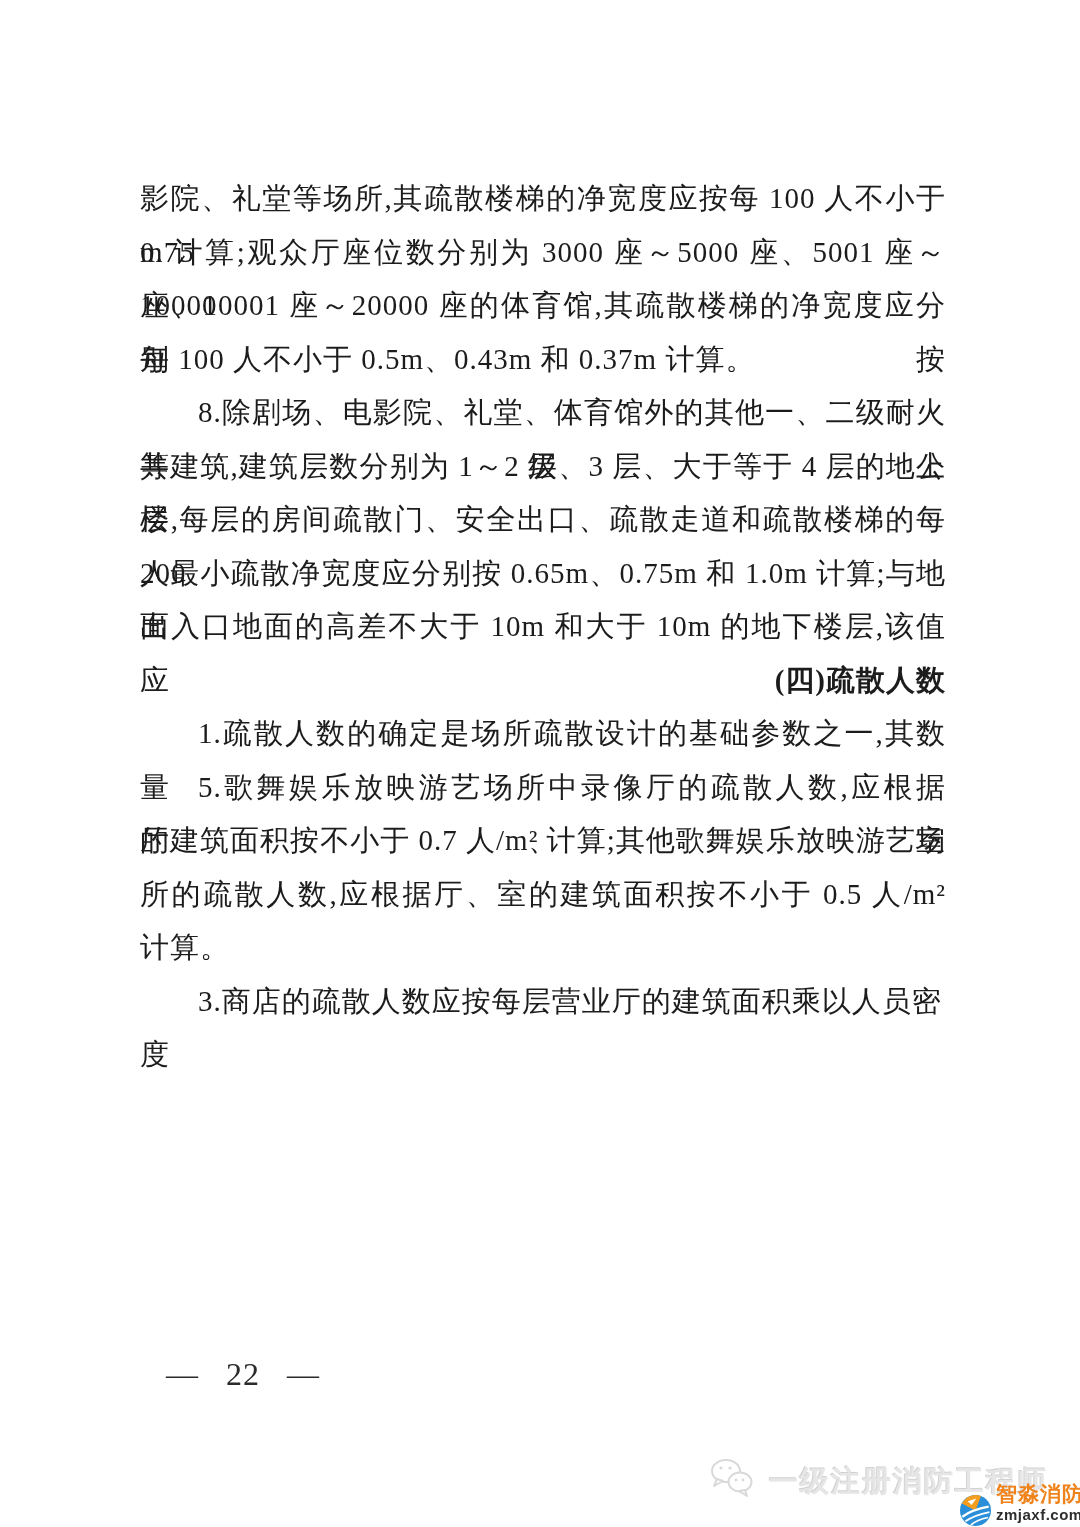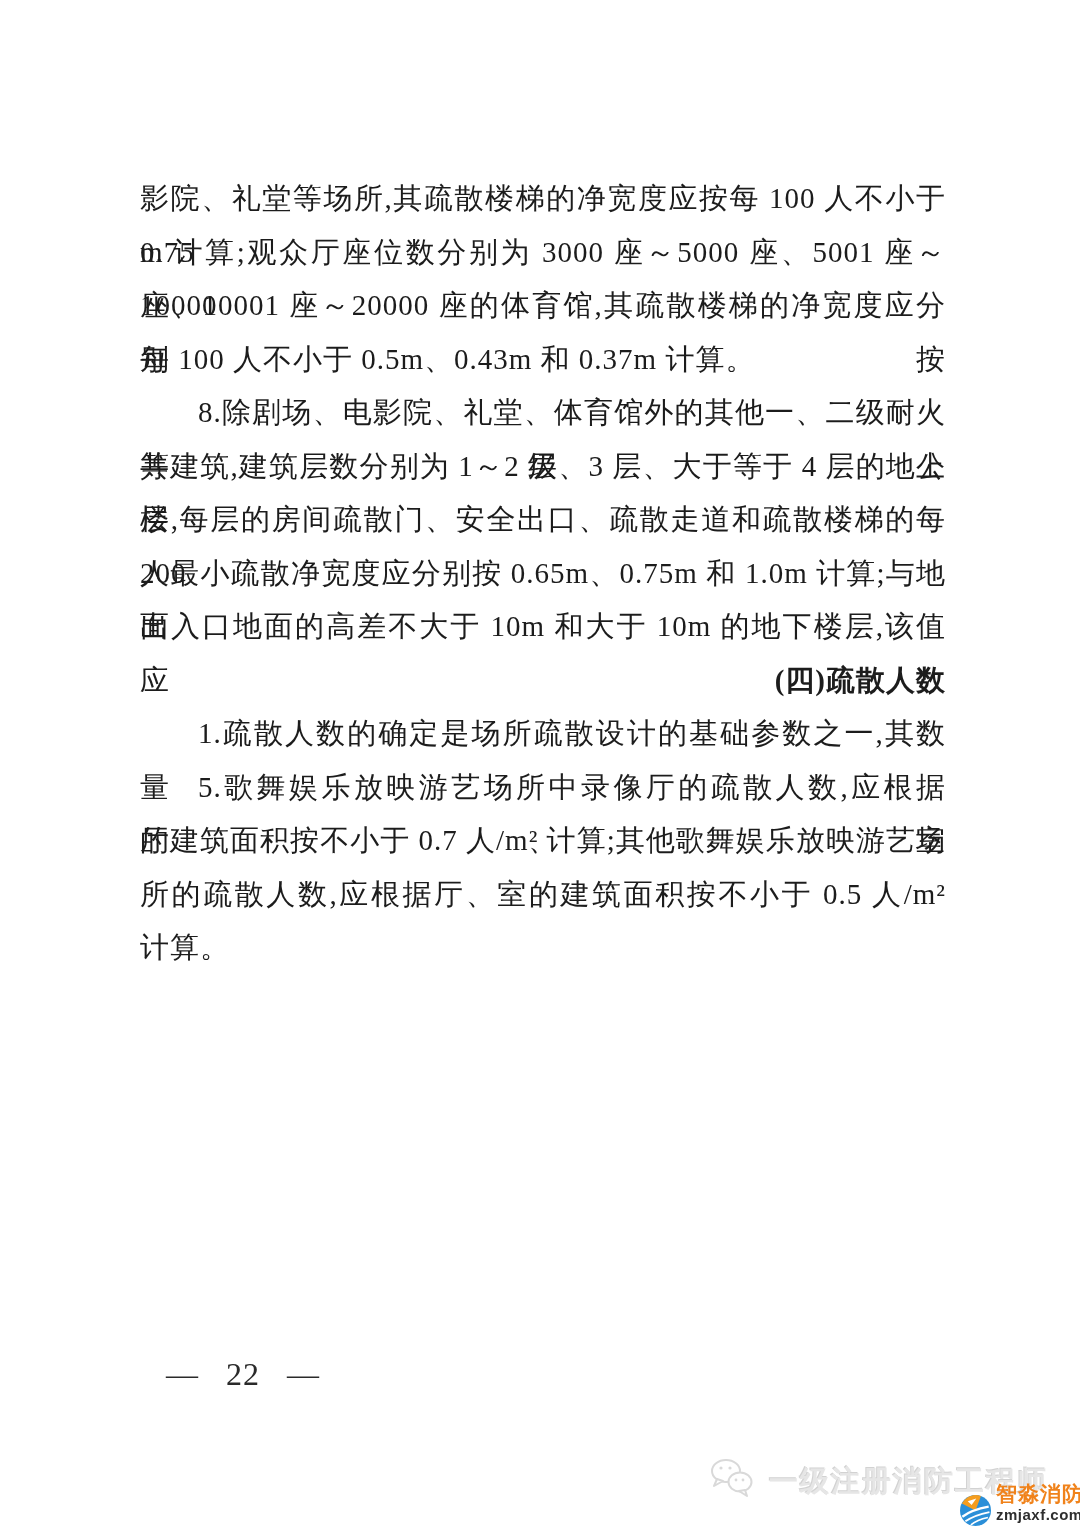--- a/index.html
+++ b/index.html
@@ -105,20 +105,23 @@
     </div>
     <div class="para">
       <div class="line first fill">1.疏散人数的确定是场所疏散设计的基础参数之一,其数量</div>
     </div>
     <div class="para">
       <div class="line first fill">5.歌舞娱乐放映游艺场所中录像厅的疏散人数,应根据厅、室</div>
       <div class="line fill">的建筑面积按不小于 0.7 人/m² 计算;其他歌舞娱乐放映游艺场</div>
       <div class="line fill">所的疏散人数,应根据厅、室的建筑面积按不小于 0.5 人/m²</div>
       <div class="line">计算。</div>
     </div>
+    <div class="para">
+      <div class="line first">3.商店的疏散人数应按每层营业厅的建筑面积乘以人员密度</div>
+    </div>
   </div>
 
 <div class="page-number">
   <span>— 22 —</span>
 </div>
 
 <div class="watermark">
   <span>
     <svg width="48" height="40" viewBox="0 0 48 40">
       <g fill="#ffffff" stroke="#d9d9d9" stroke-width="2">

